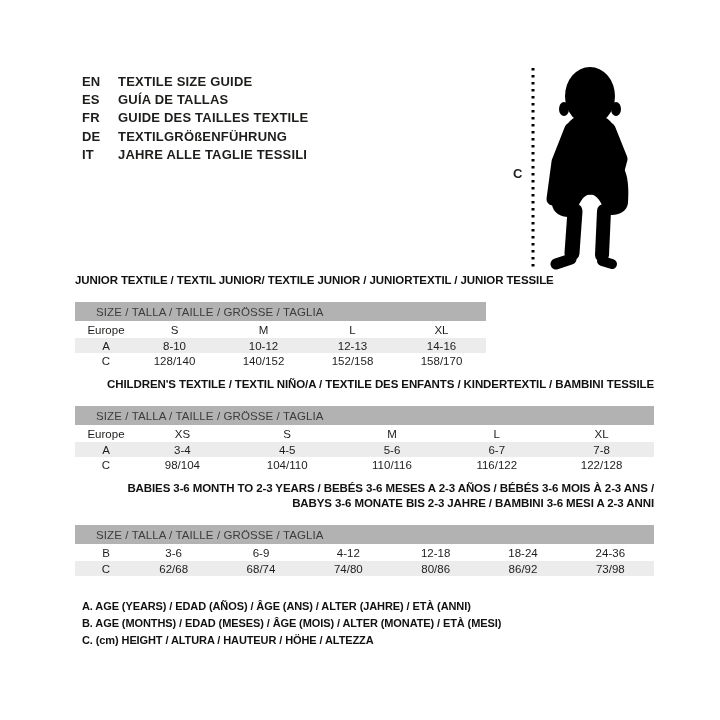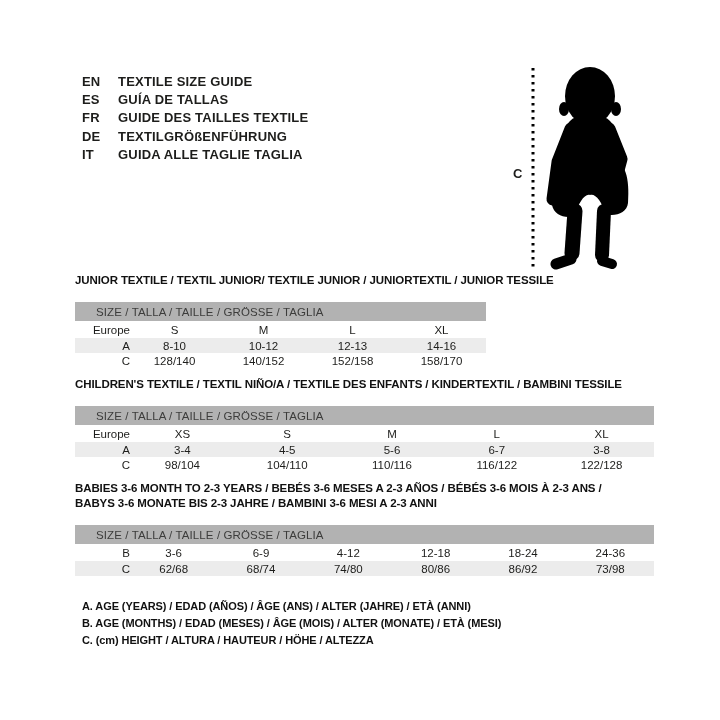--- a/index.html
+++ b/index.html
@@ -20,21 +20,21 @@
 
   
   .figure-area { position:absolute; left:500px; top:60px; width:150px; height:215px; }
   .figure-area svg { position:absolute; left:0; top:0; }
   .figure-height-label { position:absolute; left:13px; top:106px; font-weight:bold; font-size:13px; }
 
   
   .section { position:absolute; left:75px; }
   .section-heading {
     font-weight:bold; font-size:11.5px; letter-spacing:-0.1px;
-    line-height:12px; white-space:nowrap; color:#111;
+    line-height:12px; white-space:nowrap; color:#111;text-align:right;
   }
   .section-heading.two-line { line-height:15px; }
   .sec-junior   { top:274px; width:411px; }
   .sec-children { top:378px; width:579px; }
   .sec-babies   { top:481px; width:579px; }
   .sec-junior .size-table,   .sec-junior .size-bar   { width:411px; }
   .sec-children .size-table, .sec-children .size-bar { width:579px; }
   .sec-babies .size-table,   .sec-babies .size-bar   { width:579px; }
 
   .size-table { margin-top:16px; }
@@ -45,21 +45,21 @@
     font-size:11.5px; display:flex; align-items:center;
     padding-left:21px; box-sizing:border-box; letter-spacing:0.1px;
   }
   .trow { display:grid; align-items:center; font-size:11.5px; }
   .cols-4 { grid-template-columns:55px repeat(4,1fr); }
   .cols-5 { grid-template-columns:55px repeat(5,1fr); }
   .cols-6 { grid-template-columns:55px repeat(6,1fr); }
   .trow-europe { height:17px; }
   .trow-data { height:15px; }
   .row-shaded { background:#ececec; }
-  .cell-label { text-align:right; padding-left:7px; }
+  .cell-label { text-align:center; padding-left:7px; }
   .cell-val { text-align:center; }
 
   
   .footnotes { position:absolute; left:82px; top:598px; }
   .footnote { font-weight:bold; font-size:11px; line-height:16.8px; letter-spacing:-0.1px; white-space:nowrap; color:#111; }
 </style>
 </head>
 <body>
 
 <div class="sheet">
@@ -76,21 +76,21 @@
     <div class="lang-row">
       <span class="lang-code">FR</span>
       <span class="lang-label">GUIDE DES TAILLES TEXTILE</span>
     </div>
     <div class="lang-row">
       <span class="lang-code">DE</span>
       <span class="lang-label">TEXTILGRÖßENFÜHRUNG</span>
     </div>
     <div class="lang-row">
       <span class="lang-code">IT</span>
-      <span class="lang-label">GUIDA ALLE TAGLIE TAGLIA</span>
+      <span class="lang-label">JAHRE ALLE TAGLIE TESSILI</span>
     </div>
   </div>
 
   <div class="figure-area">
     <svg width="150" height="215" viewBox="0 0 150 215">
 
       <line x1="33" y1="8" x2="33" y2="208" stroke="#000" stroke-width="3" stroke-dasharray="2.5 4.5"></line>
       <g transform="translate(45,6)" fill="#000" stroke="none">
 
         <ellipse cx="45" cy="30" rx="25" ry="29"></ellipse>
@@ -153,21 +153,21 @@
         <span class="cell-val">M</span>
         <span class="cell-val">L</span>
         <span class="cell-val">XL</span>
       </div>
       <div class="trow trow-data cols-5 row-shaded">
         <span class="cell-label">A</span>
         <span class="cell-val">3-4</span>
         <span class="cell-val">4-5</span>
         <span class="cell-val">5-6</span>
         <span class="cell-val">6-7</span>
-        <span class="cell-val">3-8</span>
+        <span class="cell-val">7-8</span>
       </div>
       <div class="trow trow-data cols-5">
         <span class="cell-label">C</span>
         <span class="cell-val">98/104</span>
         <span class="cell-val">104/110</span>
         <span class="cell-val">110/116</span>
         <span class="cell-val">116/122</span>
         <span class="cell-val">122/128</span>
       </div>
     </div>

